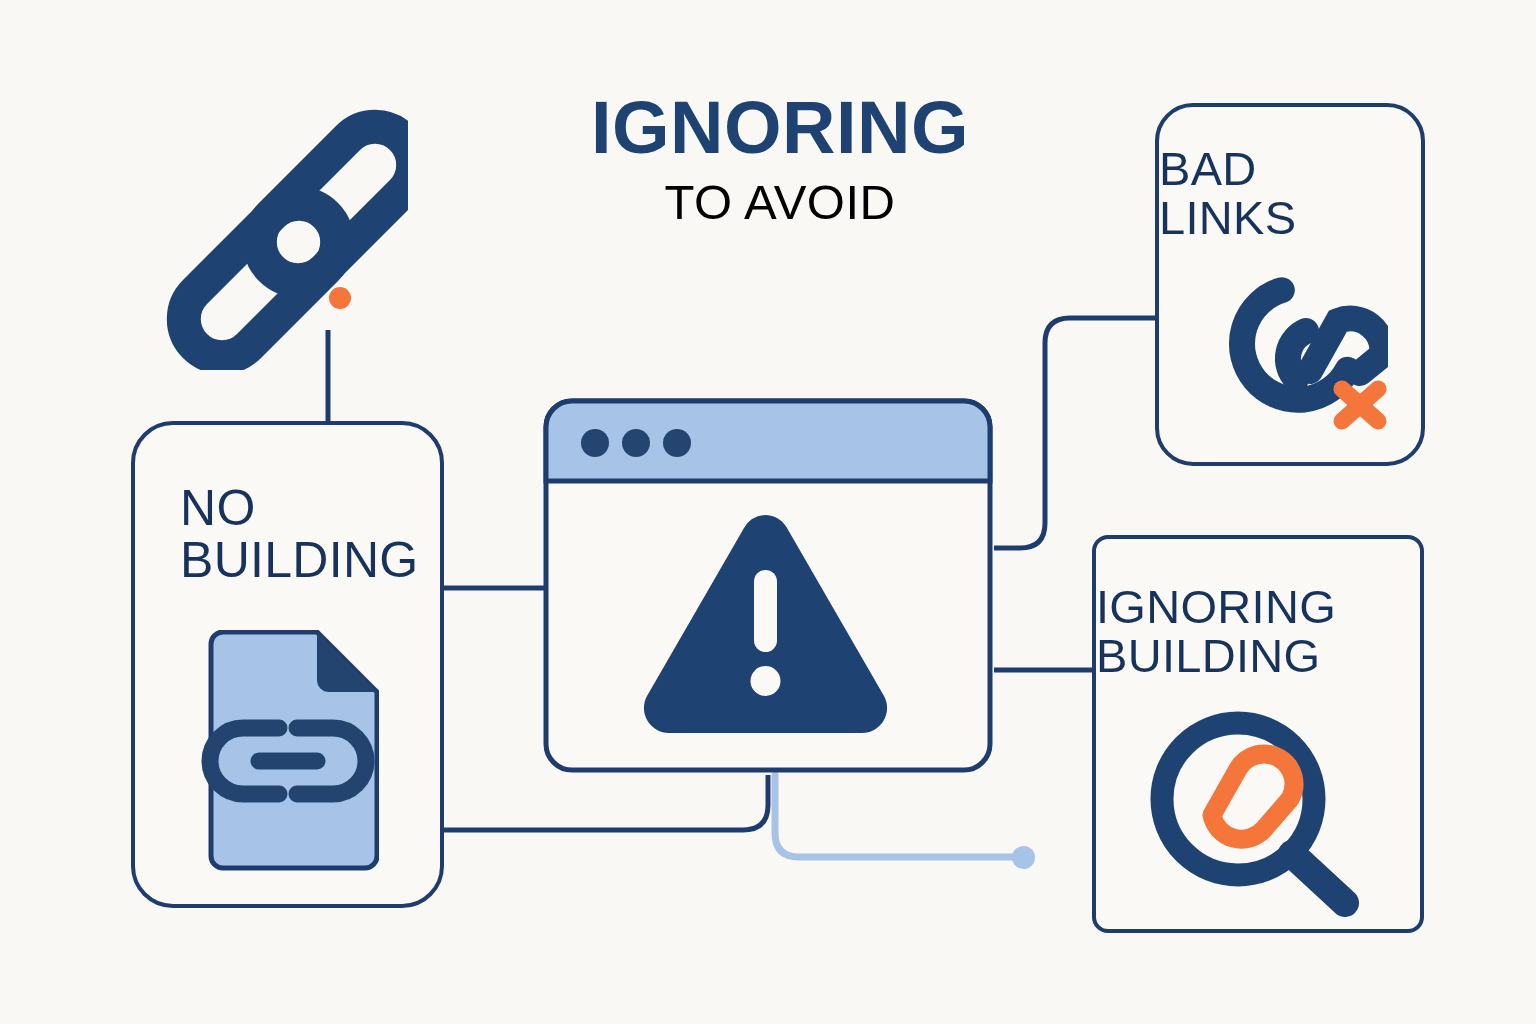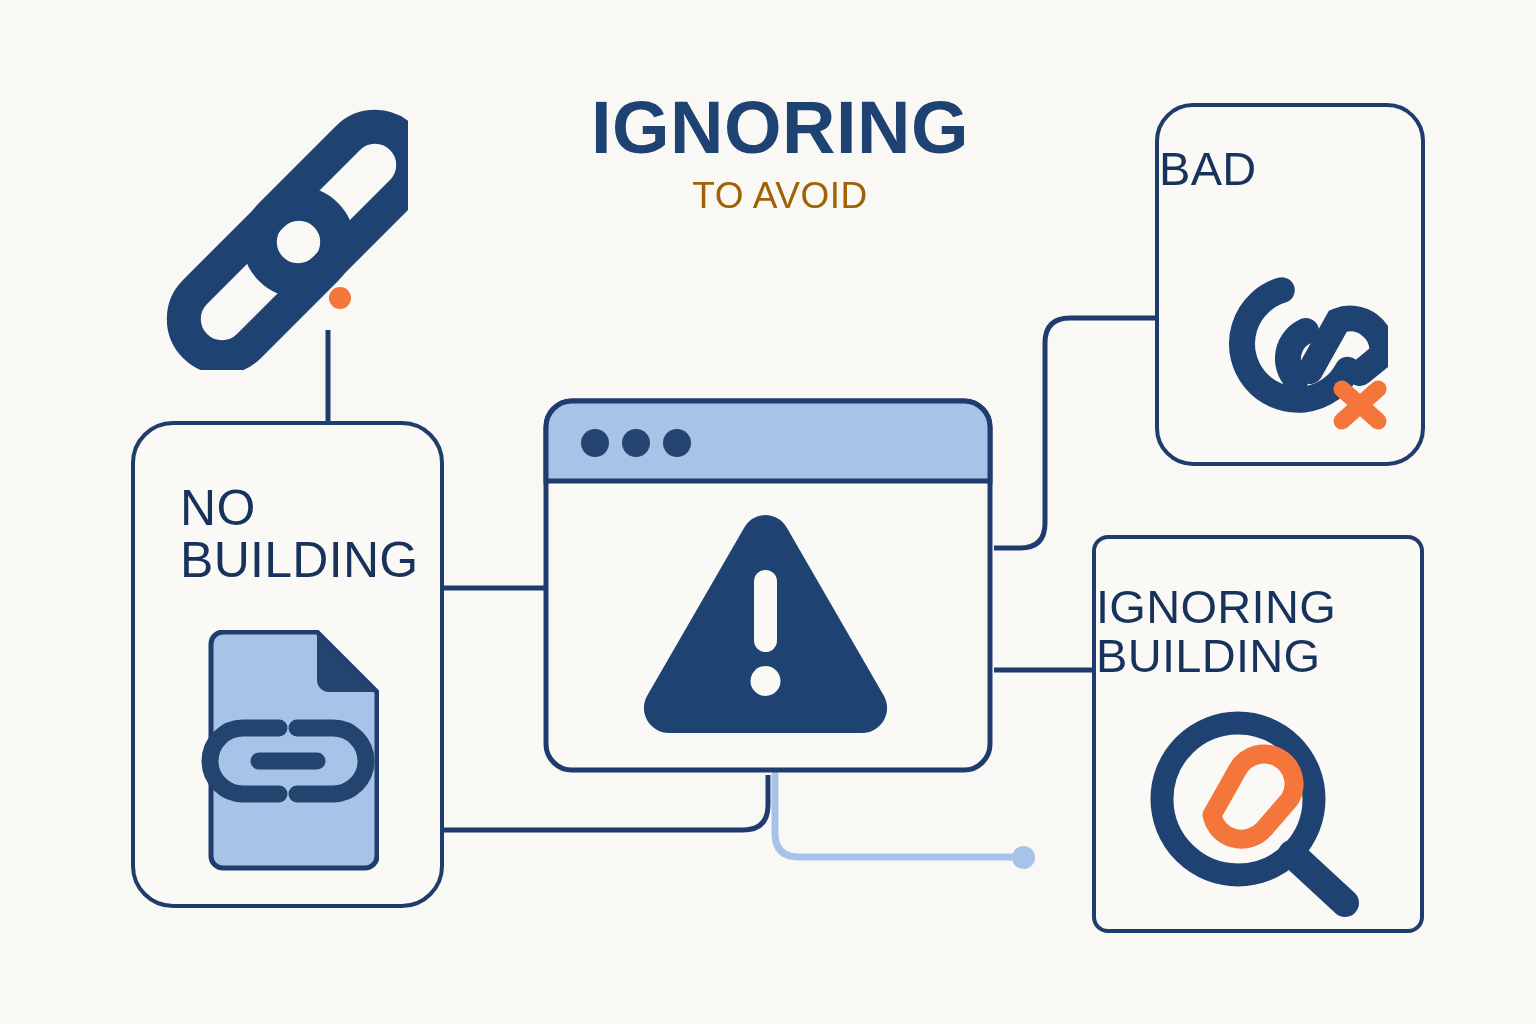--- a/index.html
+++ b/index.html
@@ -31,22 +31,22 @@
   }
   .title-line {
     color: #1e4372;
     font-weight: bold;
     font-size: 74px;
     line-height: 0.98;
     letter-spacing: 0.5px;
   }
   .title-line.l2 { margin-top: 4px; }
   .subtitle {
-    color: #a16207;
-    font-size: 37px;
+    color: #000000;
+    font-size: 49px;
     line-height: 1.05;
     margin-top: 12px;
     letter-spacing: 0.5px;
   }
   
   .card {
     position: absolute;
     background: #faf9f6;
     border: 4px solid #1e3c6e;
   }
@@ -166,20 +166,21 @@
         <path d="M82,98 L46,98 a33,33 0 0 0 0,66 L82,164"></path>
         <path d="M100,164 L136,164 a33,33 0 0 0 0,-66 L100,98"></path>
         <path d="M62,131 L120,131"></path>
       </g>
     </svg>
   </div>
 
   <div class="card" id="card-bad-links">
     <div class="card-label" id="label-bad-links">
       <div>BAD</div>
+      <div>LINKS</div>
     </div>
     <svg class="card-icon" id="icon-broken-chain" width="196" height="170" viewBox="0 0 196 170">
 
       <path d="M108,26 a56,56 0 1 0 38,96" fill="none" stroke="#1e4372" stroke-width="26" stroke-linecap="round" transform="rotate(-18 90 82)"></path>
 
       <path d="M104,112 a30,30 0 0 1 10,-48" fill="none" stroke="#1e4372" stroke-width="26" stroke-linecap="round"></path>
 
       <path d="M118,104 L146,54 a32,32 0 0 1 44,34 L168,106" fill="none" stroke="#1e4372" stroke-width="26" stroke-linecap="round"></path>
 
       <g stroke="#f4763a" stroke-width="17" stroke-linecap="round">

